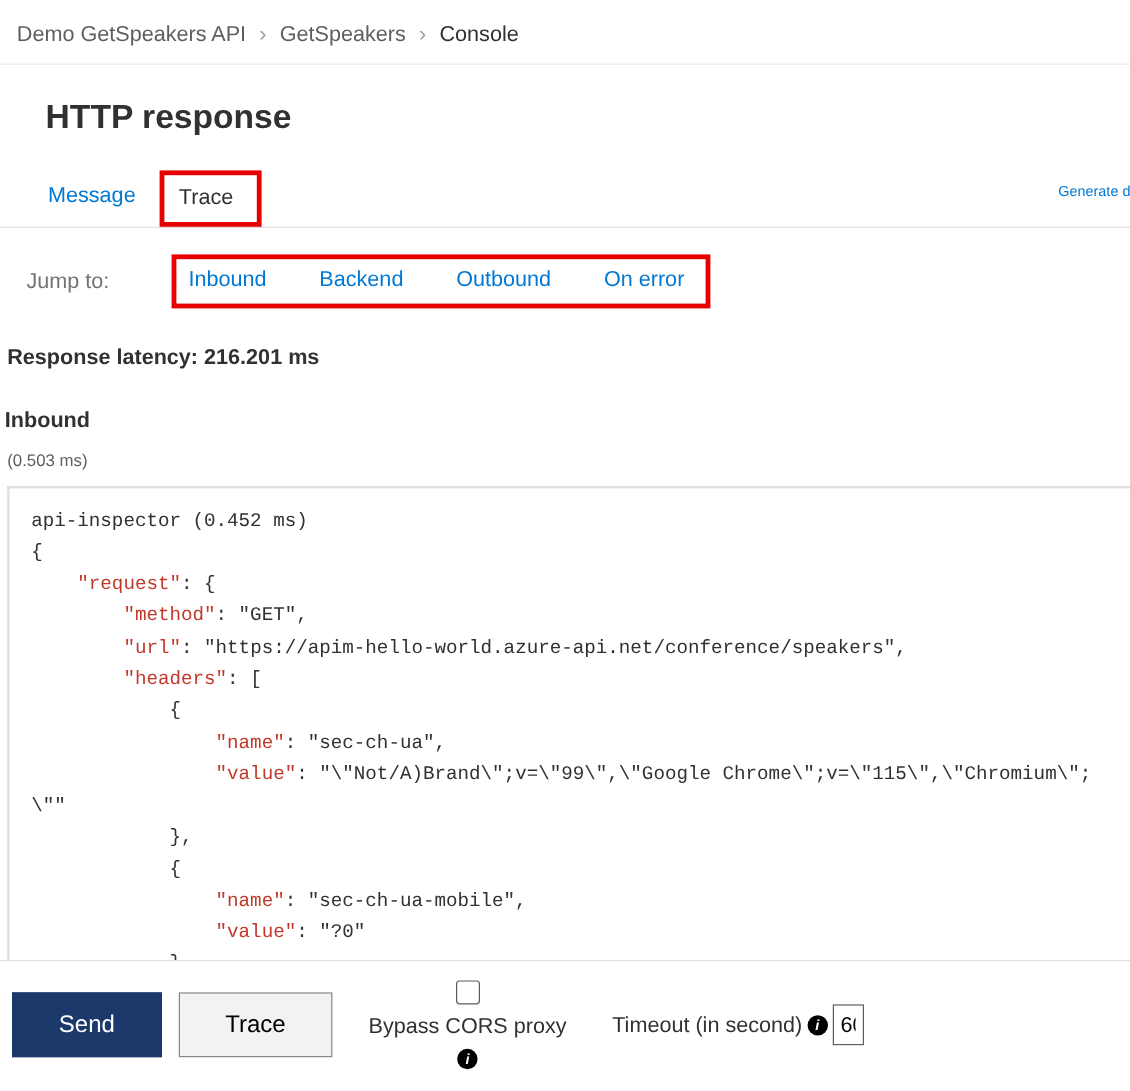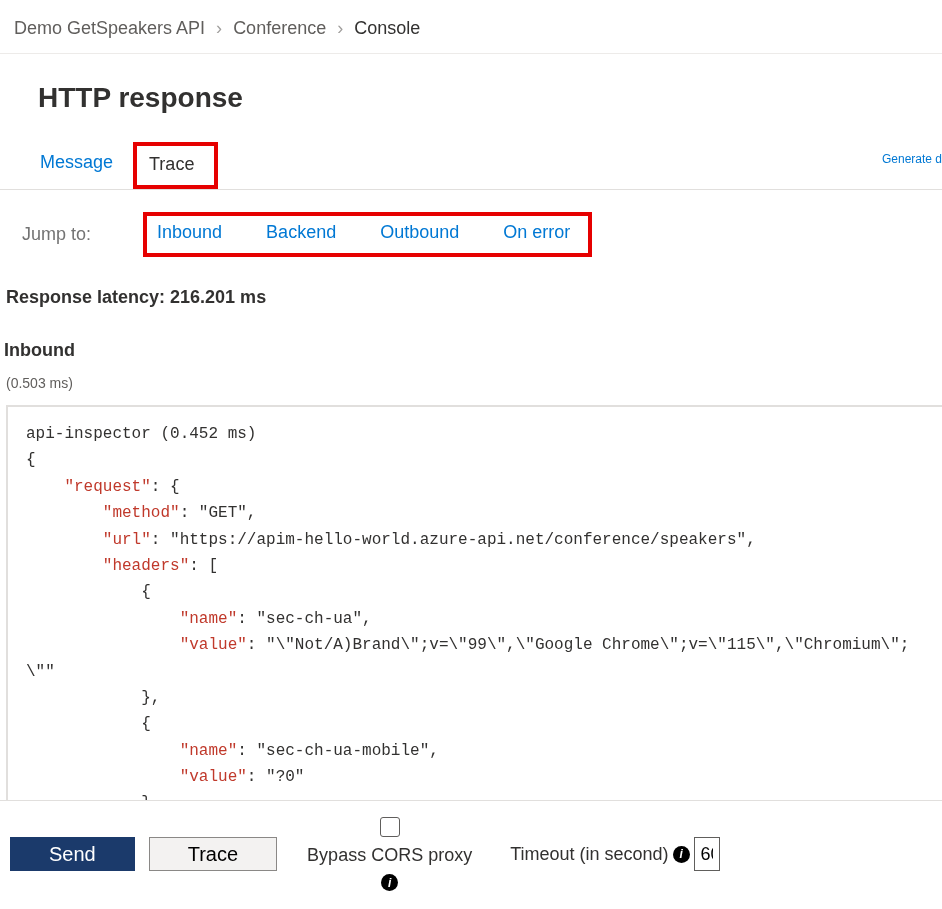--- a/index.html
+++ b/index.html
@@ -109,21 +109,21 @@
   left: 0; right: 0; bottom: 0;
   border-top: 1px solid #e1dfdd;
   background: #fff;
   padding: 16px 10px 18px 10px;
   display: flex;
   align-items: center;
   gap: 14px;
   font-size: 18px;
 }
 .btn {
-  height: 34px;
+  height: 54px;
   padding: 0 38px;
   font-size: 20px;
   cursor: pointer;
   border: 1px solid #8a8886;
   background: #fff;
 }
 .btn.primary { background: #1b3a6b; color: #fff; border: 1px solid #1b3a6b; }
 .btn.secondary { background: #f3f2f1; }
 .checkbox-wrap { display: flex; align-items: center; gap: 8px; margin-left: 16px; flex-direction: column; }
 .checkbox {
@@ -139,21 +139,21 @@
 .timeout-input {
   width: 26px; height: 34px; border: 1px solid #605e5c; font-size: 18px; padding: 2px 6px;
 }
 </style>
 </head>
 <body>
 
 <div class="breadcrumb">
   <span class="item">Demo GetSpeakers API</span>
   <span class="sep">›</span>
-  <span class="item">Conference</span>
+  <span class="item">GetSpeakers</span>
   <span class="sep">›</span>
   <span class="item last">Console</span>
 </div>
 
 <div class="page-title">HTTP response</div>
 
 <div class="tabs-row">
   <div class="tabs-left">
     <div class="tab link">Message</div>
     <div class="tab active highlight-red">Trace</div>

